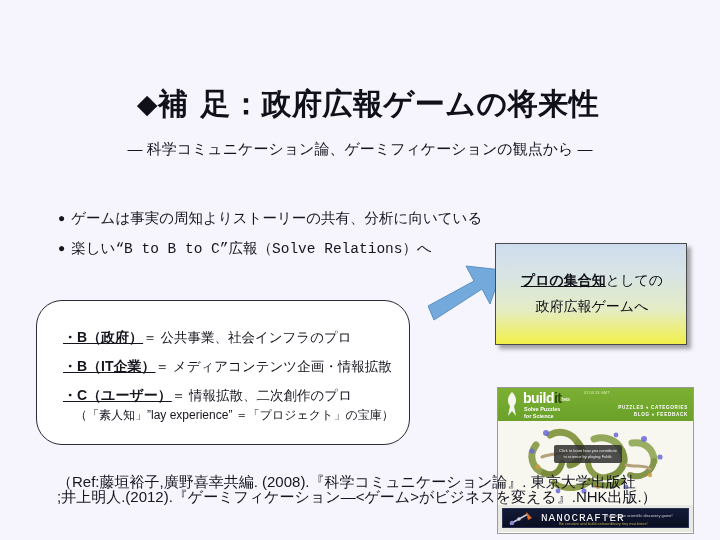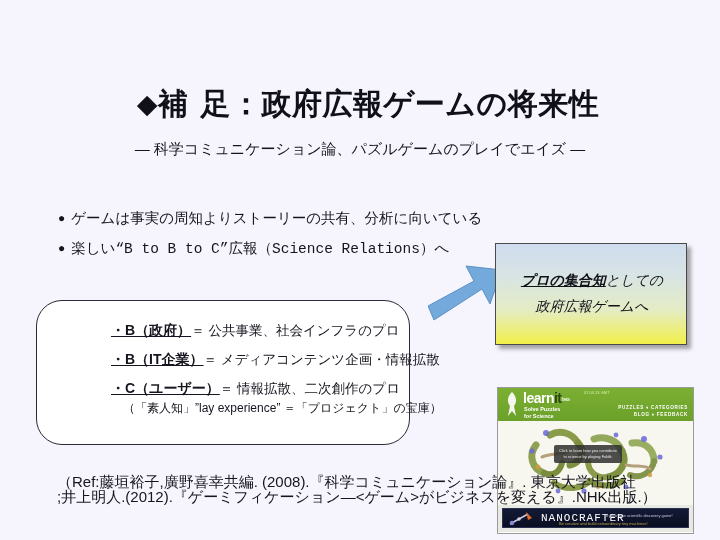--- a/index.html
+++ b/index.html
@@ -79,23 +79,22 @@
     width: 374px;
     height: 145px;
     border: 1.4px solid #2a2a38;
     border-radius: 26px;
     background: #ffffff;
     box-sizing: border-box;
   }
   .rbox-inner {
     position: absolute;
     left: 26px;
-    top: 15px;
+    top: 22px;
     width: 340px;
-    margin-left: 48px;
   }
   .rline {
     font-size: 13.5px;
     line-height: 28px;
     white-space: nowrap;
     color: #15151f;
   }
   .rline .key {
     font-weight: bold;
     text-decoration: underline;
@@ -134,21 +133,20 @@
   .gradbox-text {
     position: absolute;
     left: 0;
     top: 23px;
     width: 192px;
     text-align: center;
     font-size: 14px;
     line-height: 26px;
     color: #101018;
     white-space: nowrap;
-    font-style: italic;
   }
   .gradbox-text .key {
     font-weight: bold;
     text-decoration: underline;
   }
 
   
   .caption {
     position: absolute;
     left: 478px;
@@ -295,28 +293,28 @@
   }
 </style>
 </head>
 <body>
 
 <div class="slide">
 
   <div class="title">
     <span class="diamond">◆</span><span>補</span><span class="gap"></span><span>足：政府広報ゲームの将来性</span>
   </div>
-  <div class="subtitle">― 科学コミュニケーション論、パズルゲームのプレイでエイズ ―</div>
+  <div class="subtitle">― 科学コミュニケーション論、ゲーミフィケーションの観点から ―</div>
 
   <div class="bullets">
     <div class="bullet">
       <span class="dot">●</span><span>ゲームは事実の周知よりストーリーの共有、分析に向いている</span>
     </div>
     <div class="bullet">
-      <span class="dot">●</span><span>楽しい“B to B to C”広報（Science Relations）へ</span>
+      <span class="dot">●</span><span>楽しい“B to B to C”広報（Solve Relations）へ</span>
     </div>
   </div>
 
   <div class="rbox">
     <div class="rbox-inner">
       <div class="rline">
         <span class="key">・B（政府）</span><span>＝ 公共事業、社会インフラのプロ</span>
       </div>
       <div class="rline">
         <span class="key">・B（IT企業）</span><span>＝ メディアコンテンツ企画・情報拡散</span>
@@ -343,21 +341,21 @@
 
 
   <div class="shot">
 
     <div class="shot-header">
       <div class="shot-ribbon">
         <svg width="16" height="26" viewBox="0 0 16 26">
           <path d="M8 1 C3 6 3 11 6 15 L4 25 L8 20 L12 25 L10 15 C13 11 13 6 8 1 Z" fill="#ffffff" opacity="0.92"></path>
         </svg>
       </div>
-      <div class="shot-logo"><span>learn</span><span class="it">it</span><span class="beta">beta</span></div>
+      <div class="shot-logo"><span>build</span><span class="it">it</span><span class="beta">beta</span></div>
       <div class="shot-tag">
         <div>Solve Puzzles</div>
         <div>for Science</div>
       </div>
       <div class="shot-date">07.05.13 GMT</div>
       <div class="shot-nav">
         <div>PUZZLES ♦ CATEGORIES</div>
         <div>BLOG ♦    FEEDBACK</div>
       </div>
     </div>

